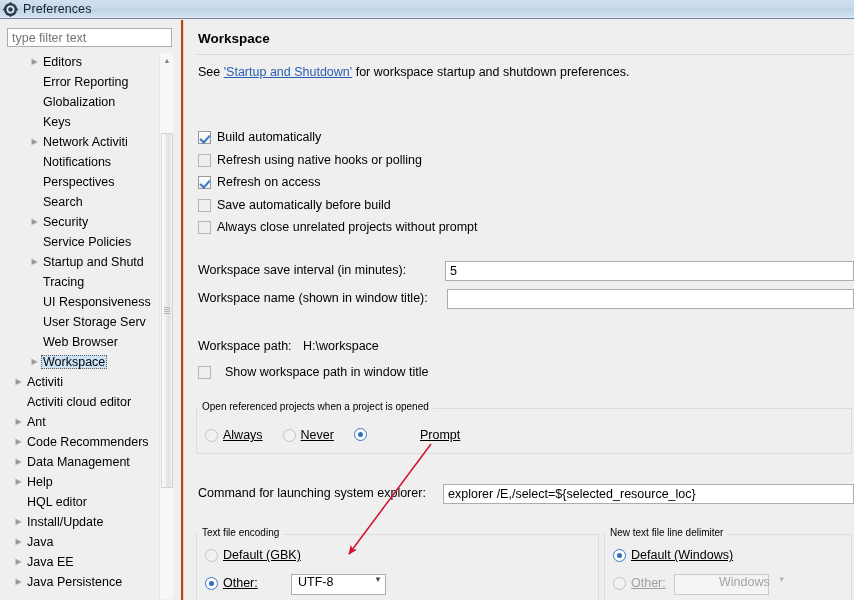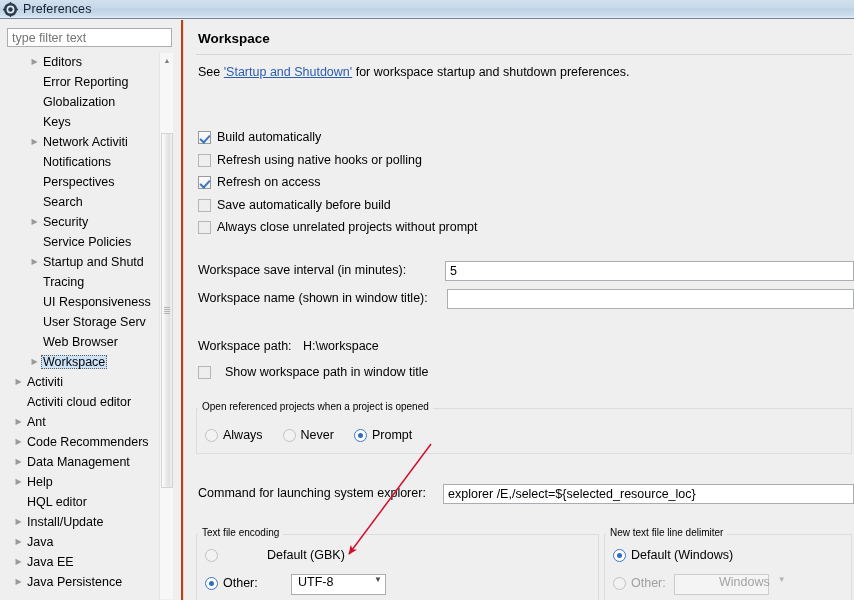--- a/index.html
+++ b/index.html
@@ -103,21 +103,21 @@
     font-size:10px; color:#000; white-space:nowrap;
   }
   .rrow { position:absolute; display:flex; align-items:center; white-space:nowrap; }
   .radio { width:13px; height:13px; border-radius:50%; flex:none; margin-right:5px;
     border:1px solid #a0a0a0; background:linear-gradient(to bottom,#fcfcfc,#eeeeee);
     position:relative; }
   .radio.on { border-color:#3a76c4; background:#fff; }
   .radio.on::after { content:""; position:absolute; left:3px; top:3px; width:5px; height:5px;
     border-radius:50%; background:#2f6fc0; }
   .radio.dim { border-color:#c2c2c2; background:#f2f2f2; }
-  .rlabel { font-size:12.5px; color:#000; }
+  .rlabel { font-size:12.5px; color:#000;text-decoration:underline; }
   .rlabel.dim { color:#a0a0a0; }
 
   
   .combo { border:1px solid #abadb3; background:#fff; height:21px;
     display:flex; justify-content:space-between;
     padding:0 3px 0 6px; font-size:12.5px; color:#000; }
   .combo.dim { background:#f4f4f4; border-color:#cccccc; color:#a3a3a3; }
   .combo .caret { font-size:8px; color:#4a4a4a; margin-left:8px; }
   .combo.dim .caret { color:#b5b5b5; }
 
@@ -338,35 +338,35 @@
       <span class="group-title">Open referenced projects when a project is opened</span>
       <div class="rrow" style="left:8px; top:19px;">
         <span style="display:flex;align-items:center;margin-right:20px;">
           <span class="radio dim"></span>
           <span class="rlabel">Always</span>
         </span>
         <span style="display:flex;align-items:flex-end;margin-right:20px;">
           <span class="radio dim"></span>
           <span class="rlabel">Never</span>
         </span>
-        <span style="display:flex;align-items:flex-end;">
+        <span style="display:flex;align-items:flex-start;gap:48px;">
           <span class="radio on"></span>
           <span class="rlabel">Prompt</span>
         </span>
       </div>
     </div>
 
     <div class="frow" style="left:14px; top:466px;">
       <span class="flabel">Command for launching system explorer:</span>
     </div>
     <input class="ftext" style="position: absolute; left: 259px; top: 464px; width: 411px;" type="text" value="explorer /E,/select=${selected_resource_loc}">
 
     <div class="group" style="left:12px; top:514px; width:403px; height:75px;">
       <span class="group-title">Text file encoding</span>
-      <div class="rrow" style="left:8px; top:13px;gap:44px;">
+      <div class="rrow" style="left:8px; top:13px;">
         <span class="radio dim"></span>
         <span class="rlabel">Default (GBK)</span>
       </div>
       <div class="rrow" style="left:8px; top:41px;">
         <span class="radio on"></span>
         <span class="rlabel">Other:</span>
       </div>
       <div class="combo" style="position:absolute; left:94px; top:39px; width:95px;">
         <span>UTF-8</span>
         <span class="caret">▼</span>

